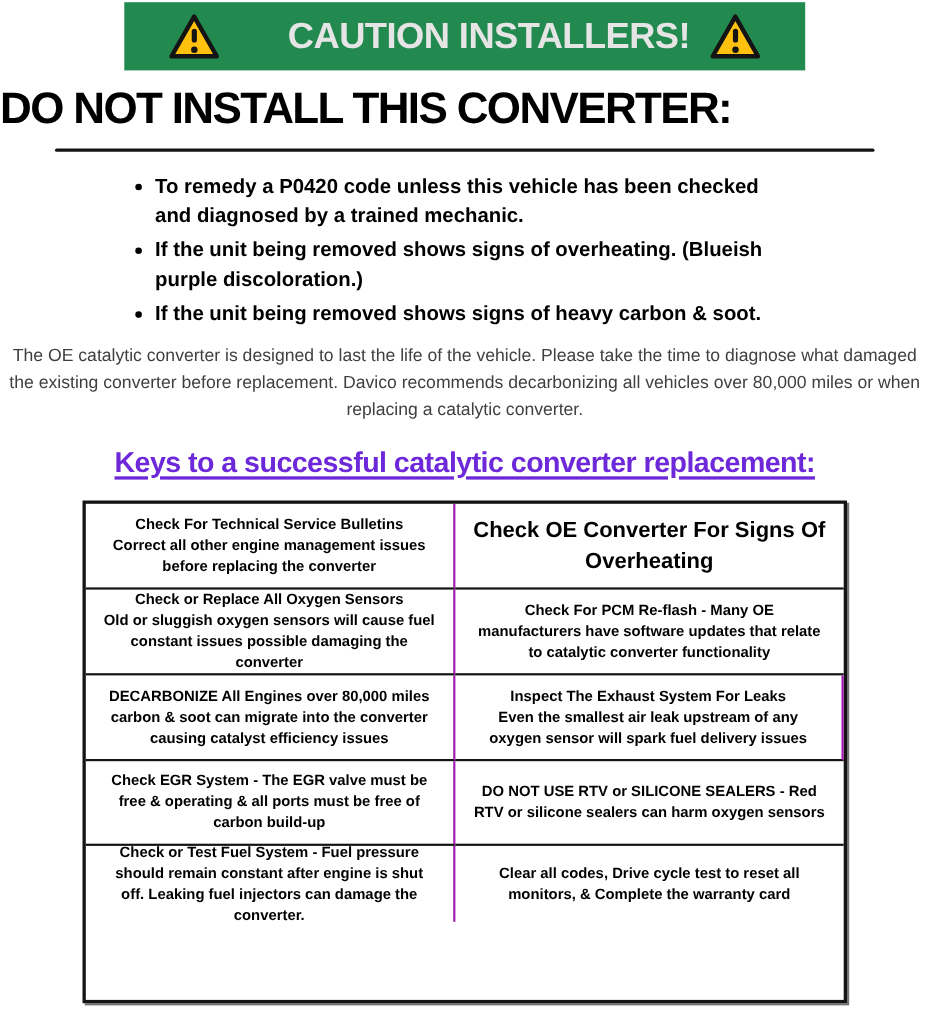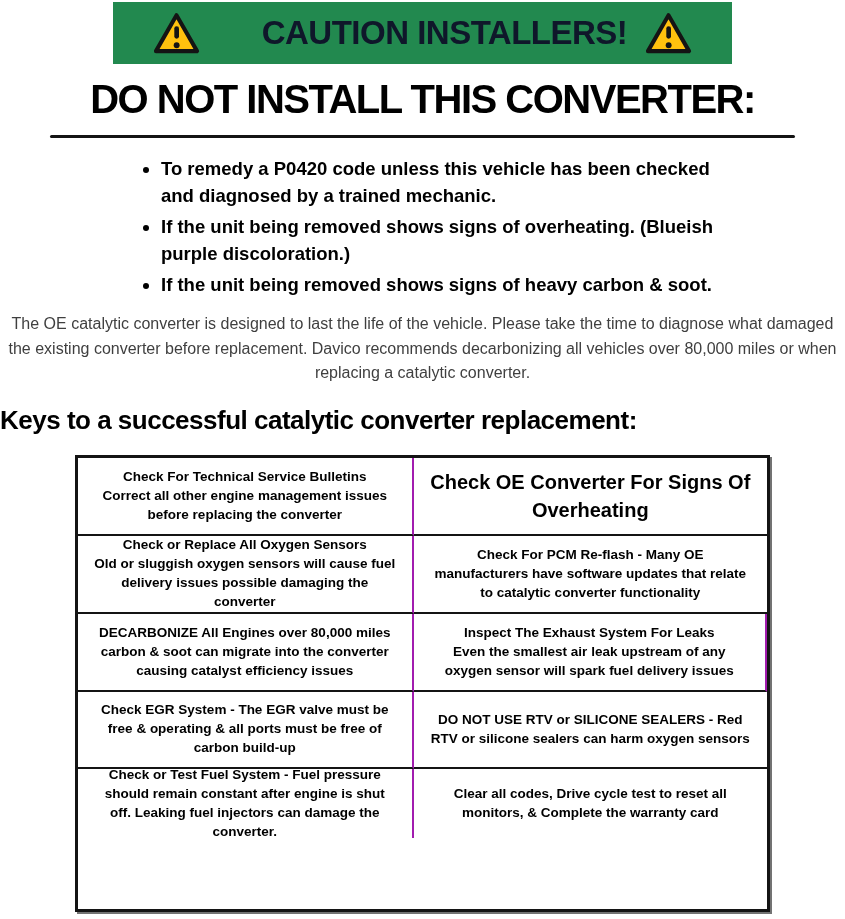--- a/index.html
+++ b/index.html
@@ -18,33 +18,33 @@
     width: 619px;
     height: 62px;
     margin: 2px auto 0 auto;
     background: #22894f;
     display: flex;
     align-items: center;
     justify-content: center;
     gap: 18px;
   }
   .banner-text {
-    color: #0f172a;
+    color: #e5e5e5;
     font-size: 33px;
     font-weight: 800;
     letter-spacing: -0.5px;
     white-space: nowrap;
     margin-left: 44px;
   }
   .tri-icon { width: 47px; height: 43px; display: block; }
 
   
   .main-title {
     margin: 13px 0 0 0;
-    text-align: center;
+    text-align: left;
     font-size: 40px;
     font-weight: 800;
     letter-spacing: -1.5px;
     color: #000;
   }
 
   .rule {
     width: 745px;
     height: 3px;
     background: #141414;
@@ -55,41 +55,42 @@
   
   .warning-list {
     width: 585px;
     margin: 17px auto 0 auto;
     padding-left: 22px;
     font-size: 18.5px;
     font-weight: 700;
     line-height: 1.48;
     color: #000;
   }
-  .warning-list li { margin-bottom: 3px; margin-left: 20px; }
+  .warning-list li { margin-bottom: 3px; }
 
   
   .intro {
     width: 832px;
     margin: 14px auto 0 auto;
     text-align: center;
     font-size: 16px;
     font-weight: 400;
     line-height: 1.55;
     color: #3f3f3f;
   }
 
   
   .keys-heading {
     margin: 19px 0 0 0;
-    text-align: left;
+    text-align: center;
     font-size: 26px;
     font-weight: 800;
     letter-spacing: -0.5px;
-    color: #000000;
+    color: #6d28d9;
+    text-decoration: underline;
     text-decoration-thickness: 2.5px;
     text-underline-offset: 4px;
   }
 
   
   .keys-table {
     width: 689px;
     margin: 19px auto 0 auto;
     border: 3px solid #141414;
     display: grid;
@@ -147,21 +148,21 @@
   <p class="intro">The OE catalytic converter is designed to last the life of the vehicle. Please take the time to diagnose what damaged the existing converter before replacement. Davico recommends decarbonizing all vehicles over 80,000 miles or when replacing a catalytic converter.</p>
 
   <h2 class="keys-heading">Keys to a successful catalytic converter replacement:</h2>
 
   <div class="keys-table">
     <div class="cell left">Check For Technical Service Bulletins
 Correct all other engine management issues before replacing the converter</div>
     <div class="cell right big">Check OE Converter For Signs Of Overheating</div>
 
     <div class="cell left">Check or Replace All Oxygen Sensors
-Old or sluggish oxygen sensors will cause fuel delivery issues possible damaging the converter</div>
+Old or sluggish oxygen sensors will cause fuel constant issues possible damaging the converter</div>
     <div class="cell right">Check For PCM Re-flash - Many OE manufacturers have software updates that relate to catalytic converter functionality</div>
 
     <div class="cell left">DECARBONIZE All Engines over 80,000 miles carbon &amp; soot can migrate into the converter causing catalyst efficiency issues</div>
 
     <div class="cell left">Inspect The Exhaust System For Leaks
 Even the smallest air leak upstream of any oxygen sensor will spark fuel delivery issues</div>
 
     <div class="cell left">Check EGR System - The EGR valve must be free &amp; operating &amp; all ports must be free of carbon build-up</div>
     <div class="cell right">DO NOT USE RTV or SILICONE SEALERS - Red RTV or silicone sealers can harm oxygen sensors</div>
 

